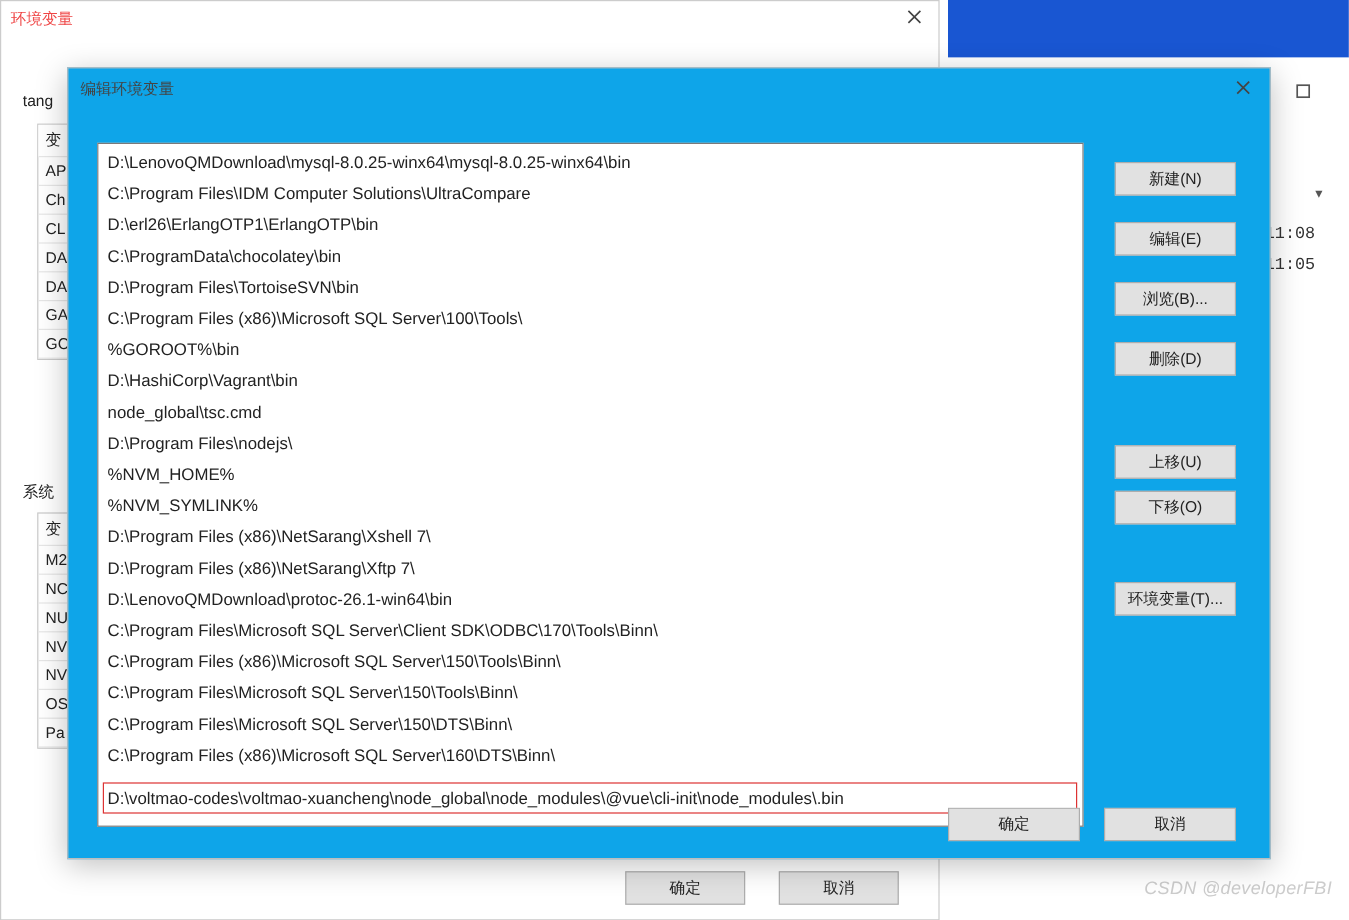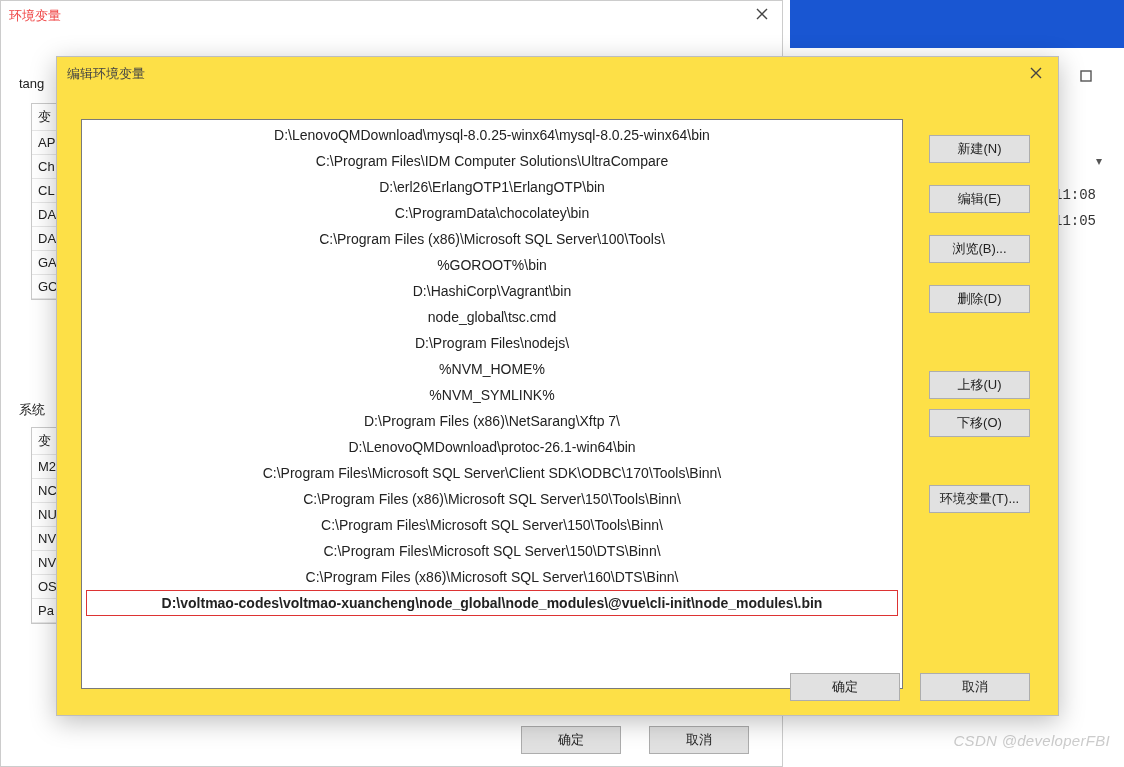--- a/index.html
+++ b/index.html
@@ -30,29 +30,29 @@
   .right-panel { position:absolute; top:48px; left:790px; right:0; bottom:0; background:#fff; }
   .right-max { position:absolute; top:60px; right:18px; width:40px; height:32px; display:flex; align-items:center; justify-content:center; color:#555; }
   .right-max svg { width:12px; height:12px; }
   .right-chevron { position:absolute; top:154px; right:22px; color:#555; font-size:12px; }
   .right-time { position:absolute; right:28px; font-size:14px; color:#333;font-family:Liberation Mono, monospace; }
   .rt1 { top:187px; } .rt2 { top:213px; }
 
   .watermark { position:absolute; right:14px; bottom:18px; color:#ccc; font-size:15px; font-style:italic; letter-spacing:.3px; pointer-events:none;text-align:center; }
 
   
-  .edit-dialog { position:absolute; left:56px; top:56px; width:1003px; height:660px; background:#fde047; border:1px solid #bdbdbd; box-shadow:0 6px 24px rgba(0,0,0,.25); }
+  .edit-dialog { position:absolute; left:56px; top:56px; width:1003px; height:660px; background:#0ea5e9; border:1px solid #bdbdbd; box-shadow:0 6px 24px rgba(0,0,0,.25); }
   .edit-title { position:absolute; left:10px; top:8px; font-size:13px; color:#444; }
   .edit-close { position:absolute; right:6px; top:4px; width:32px; height:24px; display:flex; align-items:center; justify-content:center; }
   .edit-close svg { width:12px; height:12px; }
 
-  .listbox { position:absolute; left:24px; top:62px; width:822px; height:570px; border:1px solid #7a7a7a; background:#fff; overflow:hidden;text-align:center; }
+  .listbox { position:absolute; left:24px; top:62px; width:822px; height:570px; border:1px solid #7a7a7a; background:#fff; overflow:hidden; }
   .list-inner { position:absolute; inset:0; overflow-y:auto; padding:2px 0; }
   .list-item { padding:3px 8px 3px 8px; font-size:14px; color:#222; line-height:20px; white-space:nowrap; cursor:default; }
-  .list-item.highlighted { border:1px solid #d33; margin:0 4px; padding:2px 3px;font-weight:bold; }
+  .list-item.highlighted { border:1px solid #d33; margin:10px 4px; padding:2px 3px; }
 
   
   .list-inner::-webkit-scrollbar { width:17px; }
   .list-inner::-webkit-scrollbar-track { background:#f1f1f1; }
   .list-inner::-webkit-scrollbar-thumb { background:#c2c2c2; }
 
   .btn { position:absolute; width:101px; height:28px; border:1px solid #adadad; background:#e1e1e1; font-size:13px; display:flex; align-items:center; justify-content:center; cursor:pointer; }
   .b-new     { top:78px;  right:28px; }
   .b-edit    { top:128px; right:28px; }
   .b-browse  { top:178px; right:28px; }
@@ -127,27 +127,29 @@
         <path d="M1 1 L11 11 M11 1 L1 11" stroke="#444" stroke-width="1.4" fill="none"></path>
       </svg>
   </div>
 
   <div class="listbox">
     <div class="list-inner" id="path-list">
         <div class="list-item">D:\LenovoQMDownload\mysql-8.0.25-winx64\mysql-8.0.25-winx64\bin</div>
         <div class="list-item">C:\Program Files\IDM Computer Solutions\UltraCompare</div>
         <div class="list-item">D:\erl26\ErlangOTP1\ErlangOTP\bin</div>
         <div class="list-item">C:\ProgramData\chocolatey\bin</div>
+        <div class="list-item">D:\Program Files\TortoiseSVN\bin</div>
         <div class="list-item">C:\Program Files (x86)\Microsoft SQL Server\100\Tools\</div>
         <div class="list-item">%GOROOT%\bin</div>
         <div class="list-item">D:\HashiCorp\Vagrant\bin</div>
         <div class="list-item">node_global\tsc.cmd</div>
         <div class="list-item">D:\Program Files\nodejs\</div>
         <div class="list-item">%NVM_HOME%</div>
         <div class="list-item">%NVM_SYMLINK%</div>
+        <div class="list-item">D:\Program Files (x86)\NetSarang\Xshell 7\</div>
         <div class="list-item">D:\Program Files (x86)\NetSarang\Xftp 7\</div>
         <div class="list-item">D:\LenovoQMDownload\protoc-26.1-win64\bin</div>
         <div class="list-item">C:\Program Files\Microsoft SQL Server\Client SDK\ODBC\170\Tools\Binn\</div>
         <div class="list-item">C:\Program Files (x86)\Microsoft SQL Server\150\Tools\Binn\</div>
         <div class="list-item">C:\Program Files\Microsoft SQL Server\150\Tools\Binn\</div>
         <div class="list-item">C:\Program Files\Microsoft SQL Server\150\DTS\Binn\</div>
         <div class="list-item">C:\Program Files (x86)\Microsoft SQL Server\160\DTS\Binn\</div>
         <div class="list-item highlighted">D:\voltmao-codes\voltmao-xuancheng\node_global\node_modules\@vue\cli-init\node_modules\.bin</div>
       </div>
   </div>

